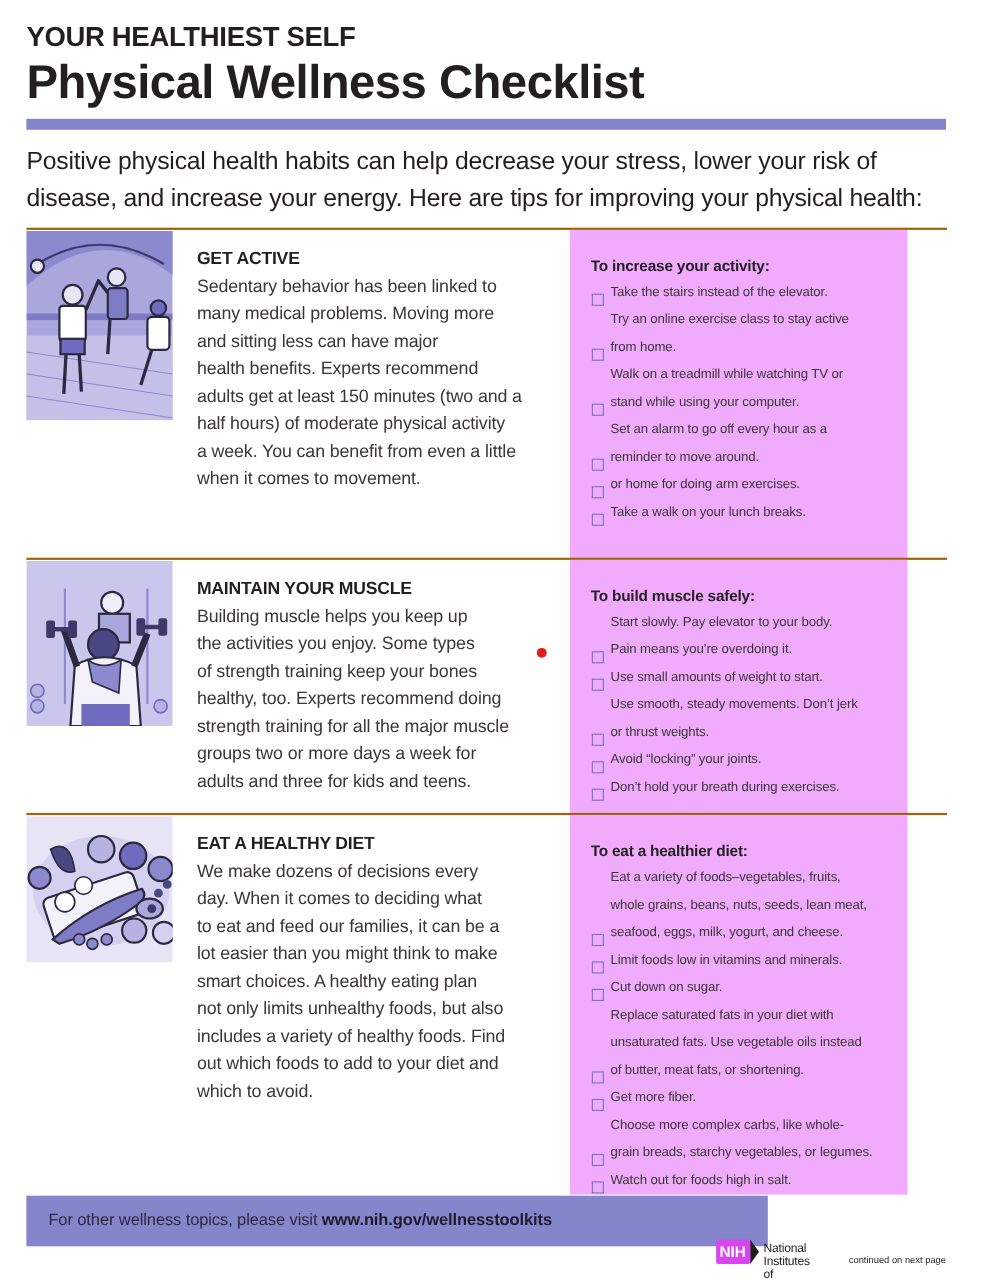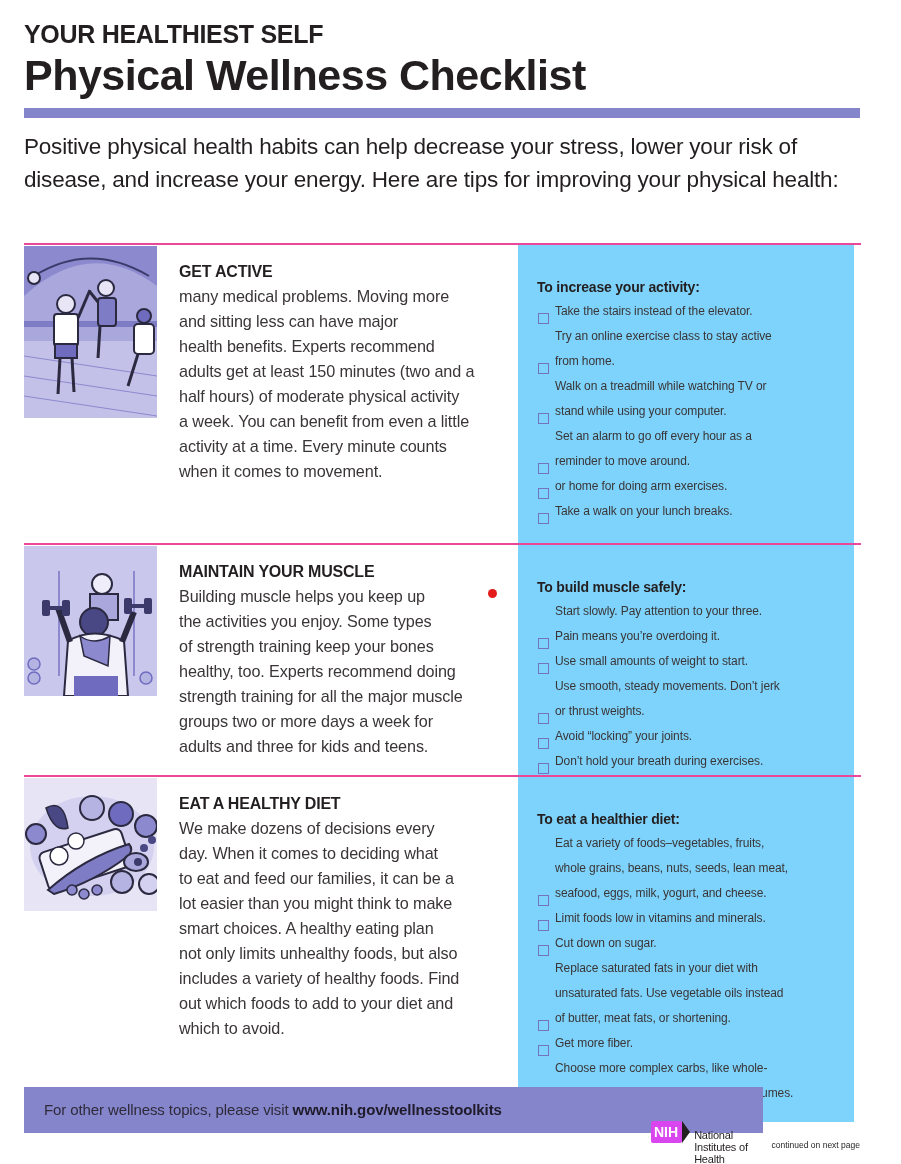--- a/index.html
+++ b/index.html
@@ -4,32 +4,32 @@
 <style>
   * { box-sizing: border-box; margin: 0; padding: 0; }
   html, body { width: 901px; height: 1164px; background: #ffffff; overflow: hidden; }
   body { position: relative; font-family: "Liberation Sans", "DejaVu Sans", sans-serif; color: #231f20; }
 
   .kicker { position: absolute; left: 24px; top: 20px; font-size: 25px; font-weight: bold; letter-spacing: -0.3px; color: #231f20; }
   .title { position: absolute; left: 24px; top: 48px; font-size: 43px; font-weight: bold; letter-spacing: -0.5px; color: #231f20; line-height: 54px; }
   .title-bar { position: absolute; left: 24px; top: 108px; width: 836px; height: 10px; background: #8585cb; }
   .intro { position: absolute; left: 24px; top: 130px; width: 845px; font-size: 22.5px; line-height: 33px; color: #231f20; letter-spacing: -0.2px; }
 
-  .section { position: absolute; left: 24px; width: 837px; border-top: 2px solid #ec4899; margin-top: 36px; }
+  .section { position: absolute; left: 24px; width: 837px; border-top: 2px solid #a16207; }
   .section .illustration { position: absolute; left: 0; top: 0; width: 133px; }
   .section .left { position: absolute; left: 155px; top: 14px; width: 330px; }
   .section .heading { font-size: 16px; font-weight: bold; color: #231f20; letter-spacing: -0.2px; line-height: 25px; }
   .section .body { font-size: 16.2px; line-height: 25px; color: #3a3536; letter-spacing: -0.1px; }
-  .section .right { position: absolute; left: 494px; top: 0; width: 336px; bottom: 0; background: #7dd3fc; padding: 32px 0 0 19px; }
+  .section .right { position: absolute; left: 494px; top: 0; width: 307px; bottom: 0; background: #f0abfc; padding: 22px 0 0 19px; }
   .section .right .sub { font-size: 14px; font-weight: bold; color: #231f20; line-height: 20px; margin-bottom: 2px; letter-spacing: -0.2px; }
   .tip { display: flex; align-items: flex-end; font-size: 12px; line-height: 25px; color: #3a3536; letter-spacing: -0.1px; }
   .tip .box { flex: 0 0 auto; width: 11px; height: 11px; border: 1.4px solid #7373c0; margin: 7px 6px 0 1px; background: transparent; }
   .tip .text { flex: 1; }
 
-  .footer { position: absolute; left: 24px; top: 1087px; width: 739px; height: 46px; background: #8585cb; }
+  .footer { position: absolute; left: 24px; top: 1087px; width: 674px; height: 46px; background: #8585cb; }
   .footer .visit { position: absolute; left: 20px; top: 14px; font-size: 15px; color: #2e2a3a; letter-spacing: -0.1px; }
   .footer .visit b { font-weight: bold; color: #1f1b2b; }
   .nih-logo { position: absolute; left: 627px; top: 12px; display: flex; align-items: center; }
   .nih-badge { position: relative; background: #d946ef; color: #ffffff; font-weight: bold; font-size: 14px; height: 22px; line-height: 22px; padding: 0 4px 0 3px; border-radius: 2px; }
   .nih-chevron { width: 0; height: 0; border-top: 11px solid transparent; border-bottom: 11px solid transparent; border-left: 8px solid #231f20; margin-right: 4px; }
   .nih-name { font-size: 11px; color: #231f20; letter-spacing: -0.2px; margin-top: 30px; }
   .continued { position: absolute; right: 41px; top: 1140px; font-size: 8.5px; color: #231f20; }
 
   .red-dot { position: absolute; left: 488px; top: 589px; width: 9px; height: 9px; border-radius: 50%; background: #e31b1b; }
   svg { display: block; }
@@ -65,27 +65,27 @@
       <line x1="74" y1="56" x2="66" y2="46" stroke="#2b2940" stroke-width="3"></line>
       <circle cx="120" cy="70" r="7" fill="#6f6cbf" stroke="#2b2940" stroke-width="2"></circle>
       <rect x="110" y="78" width="20" height="30" rx="4" fill="#ffffff" stroke="#2b2940" stroke-width="2"></rect>
       <line x1="114" y1="108" x2="104" y2="140" stroke="#2b2940" stroke-width="3"></line>
       <circle cx="10" cy="32" r="6" fill="#e8e6f6" stroke="#2b2940" stroke-width="2"></circle>
     </svg>
   </div>
   <div class="left">
     <div class="heading">GET ACTIVE</div>
     <div class="body">
+      <div>Sedentary behavior has been linked to</div>
       <div>many medical problems. Moving more</div>
       <div>and sitting less can have major</div>
       <div>health benefits. Experts recommend</div>
       <div>adults get at least 150 minutes (two and a</div>
       <div>half hours) of moderate physical activity</div>
       <div>a week. You can benefit from even a little</div>
-      <div>activity at a time. Every minute counts</div>
       <div>when it comes to movement.</div>
     </div>
   </div>
   <div class="right">
     <div class="sub">To increase your activity:</div>
     <div class="tip">
         <span class="box"></span>
         <span class="text">
           <div>Take the stairs instead of the elevator.</div>
         </span>
@@ -161,21 +161,21 @@
       <div>strength training for all the major muscle</div>
       <div>groups two or more days a week for</div>
       <div>adults and three for kids and teens.</div>
     </div>
   </div>
   <div class="right">
     <div class="sub">To build muscle safely:</div>
     <div class="tip">
         <span class="box"></span>
         <span class="text">
-          <div>Start slowly. Pay attention to your three.</div>
+          <div>Start slowly. Pay elevator to your body.</div>
           <div>Pain means you’re overdoing it.</div>
         </span>
       </div>
     <div class="tip">
         <span class="box"></span>
         <span class="text">
           <div>Use small amounts of weight to start.</div>
         </span>
       </div>
     <div class="tip">

